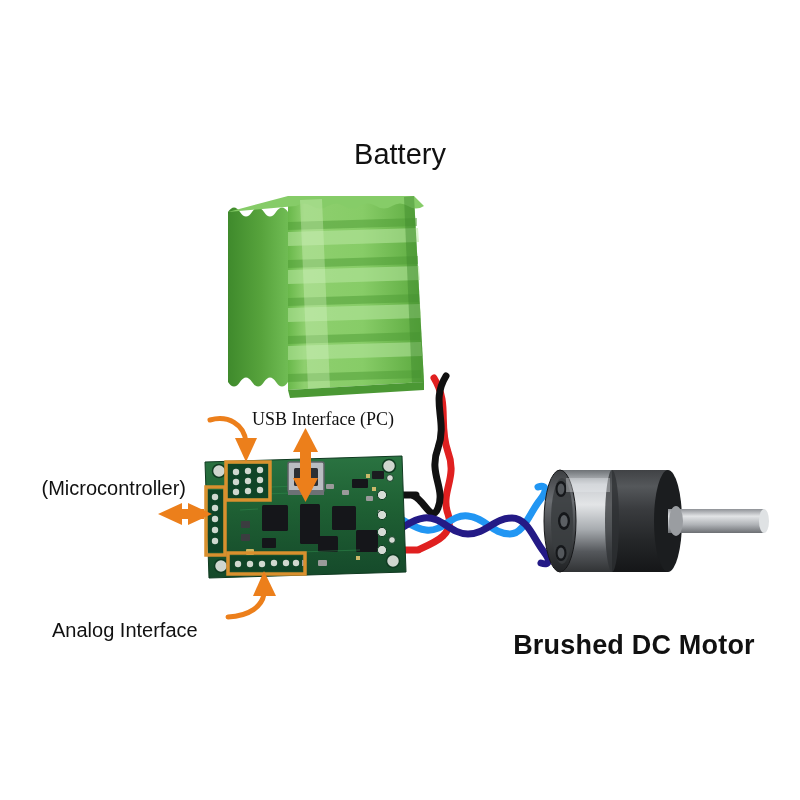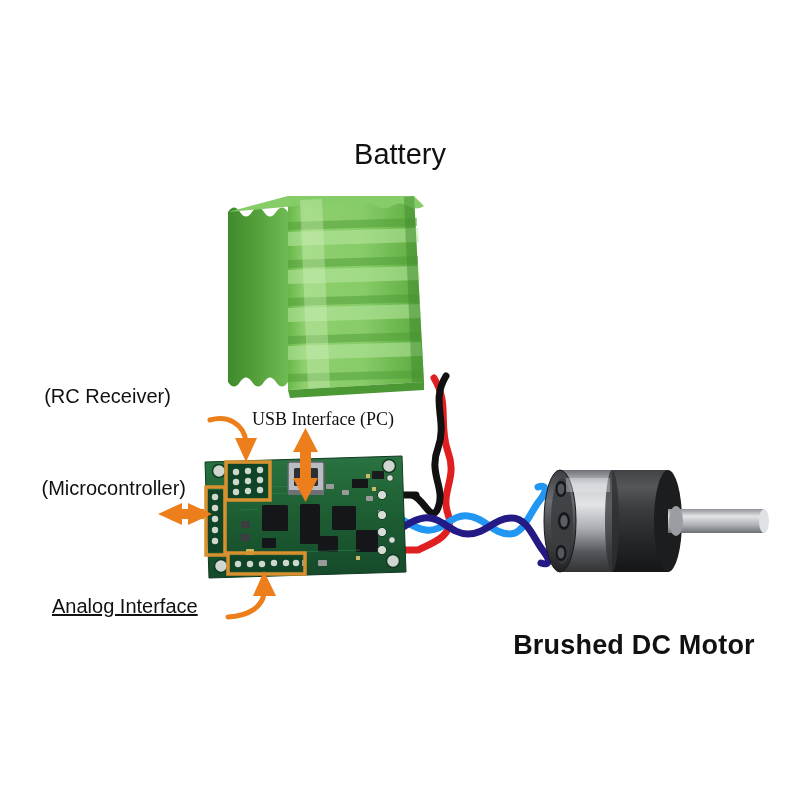--- a/index.html
+++ b/index.html
@@ -15,21 +15,21 @@
 
   .lbl{position:absolute;color:#111;line-height:1.15;white-space:nowrap;}
   .lbl.c{text-align:center;}
   .lbl.r{text-align:right;}
 
   #lbl-battery{left:0;top:138px;width:800px;font-size:29px;font-weight:400;}
   #lbl-motor{left:464px;top:586px;width:340px;font-size:27px;font-weight:700;letter-spacing:.2px;margin-top:44px;}
   #lbl-usb{left:252px;top:409px;font-size:18px;font-family:Liberation Serif, serif;}
   #lbl-rc{left:0px;top:385px;width:215px;font-size:20px;}
   #lbl-ttl{left:0px;top:477px;width:186px;font-size:20px;}
-  #lbl-analog{left:52px;top:595px;width:370px;font-size:20px;text-align:left;text-decoration:underline;}
+  #lbl-analog{left:52px;top:619px;width:370px;font-size:20px;text-align:left;}
 
   svg.layer{position:absolute;left:0;top:0;width:800px;height:800px;}
   #art{z-index:1;}
   #arrows{z-index:3;}
   .txtlayer{z-index:4;}
 </style>
 </head>
 <body>
 
 <div id="stage">
@@ -298,21 +298,20 @@
   </svg>
 
   <div class="txtlayer">
     <div class="lbl c" id="lbl-battery">Battery</div>
 
     <div class="lbl c" id="lbl-motor">Brushed DC Motor</div>
 
     <div class="lbl" id="lbl-usb">USB Interface (PC)</div>
 
     <div class="lbl c" id="lbl-rc">
-      <div>(RC Receiver)</div>
     </div>
 
     <div class="lbl r" id="lbl-ttl">
       <div>(Microcontroller)</div>
     </div>
 
     <div class="lbl" id="lbl-analog">
       <div>Analog Interface</div>
     </div>
   </div>

